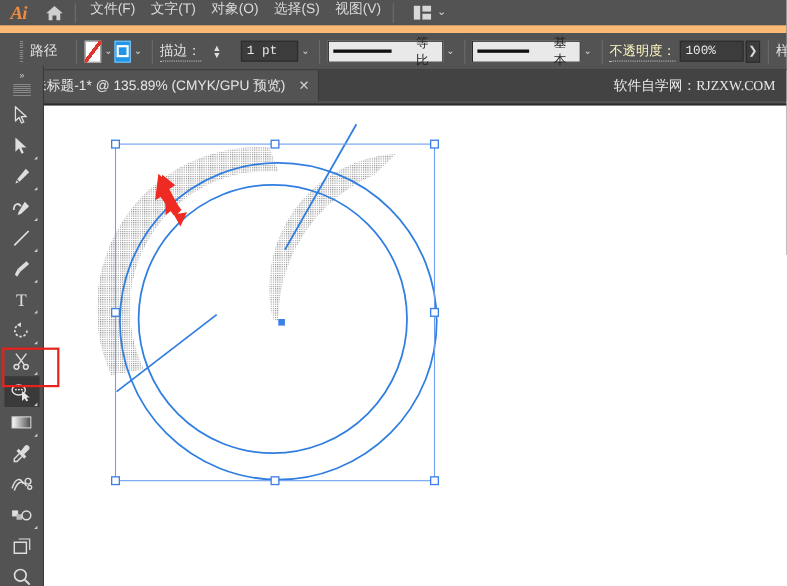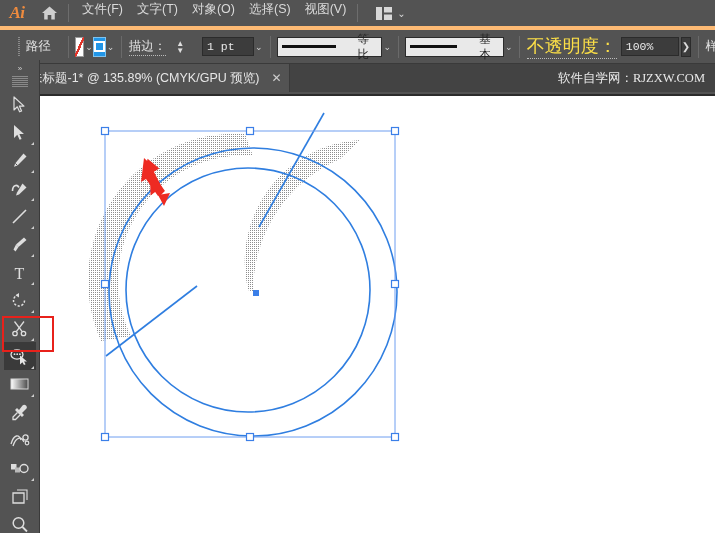--- a/index.html
+++ b/index.html
@@ -10,21 +10,21 @@
     color:#d4d4d4;
     font-size:12px;
     -webkit-font-smoothing:antialiased;
   }
   .app { position:relative; width:715px; height:533px; }
 
   
   .menubar {
     position:absolute; left:0; top:0; width:715px; height:30px;
     background:#535353; display:flex; align-items:center;
-    border-bottom:4px solid #fdba74;
+    border-bottom:7px solid #fdba74;
   }
   .ai-logo {
     width:34px; height:30px; display:flex; align-items:center; justify-content:center;
     color:#ef8b3e; font-size:17px; font-weight:bold; font-style:italic;
     letter-spacing:-0.5px; font-family:"Liberation Serif",serif;
   }
   .home-btn {
     width:30px; height:30px; display:flex; align-items:center; justify-content:center;
   }
   .menu-sep { width:1px; height:18px; background:#6d6d6d; margin:0 6px 0 4px; }
@@ -76,21 +76,21 @@
     font-size:11.5px; font-family:"Liberation Mono","DejaVu Sans Mono",monospace;
     padding:0 4px; display:flex; align-items:center; min-width:52px;margin-left:18px;
   }
   .strokestyle {
     height:20px; background:#e9e9e9; border:1px solid #2b2b2b; color:#222;
     display:flex; align-items:center; padding:0 4px; gap:22px; font-size:11.5px;
   }
   .strokestyle .dash { width:62px; height:3px; background:#111; }
   .strokestyle.basic .dash { width:55px; }
   .opacity-label {
-    font-size:18px; color:#fde047; border-bottom:1px dotted #bbb; white-space:nowrap;
+    font-size:12px; color:#fef9c3; border-bottom:1px dotted #bbb; white-space:nowrap;
   }
   .ul-label { border-bottom:1px dotted #bbb; }
   .arrow-btn {
     width:18px; height:20px; background:#3c3c3c; border:1px solid #2b2b2b;
     display:flex; align-items:center; justify-content:center; color:#dcdcdc; font-size:10px;
   }
 
   
   .tabbar {
     position:absolute; left:0; top:64px; width:715px; height:28px;

